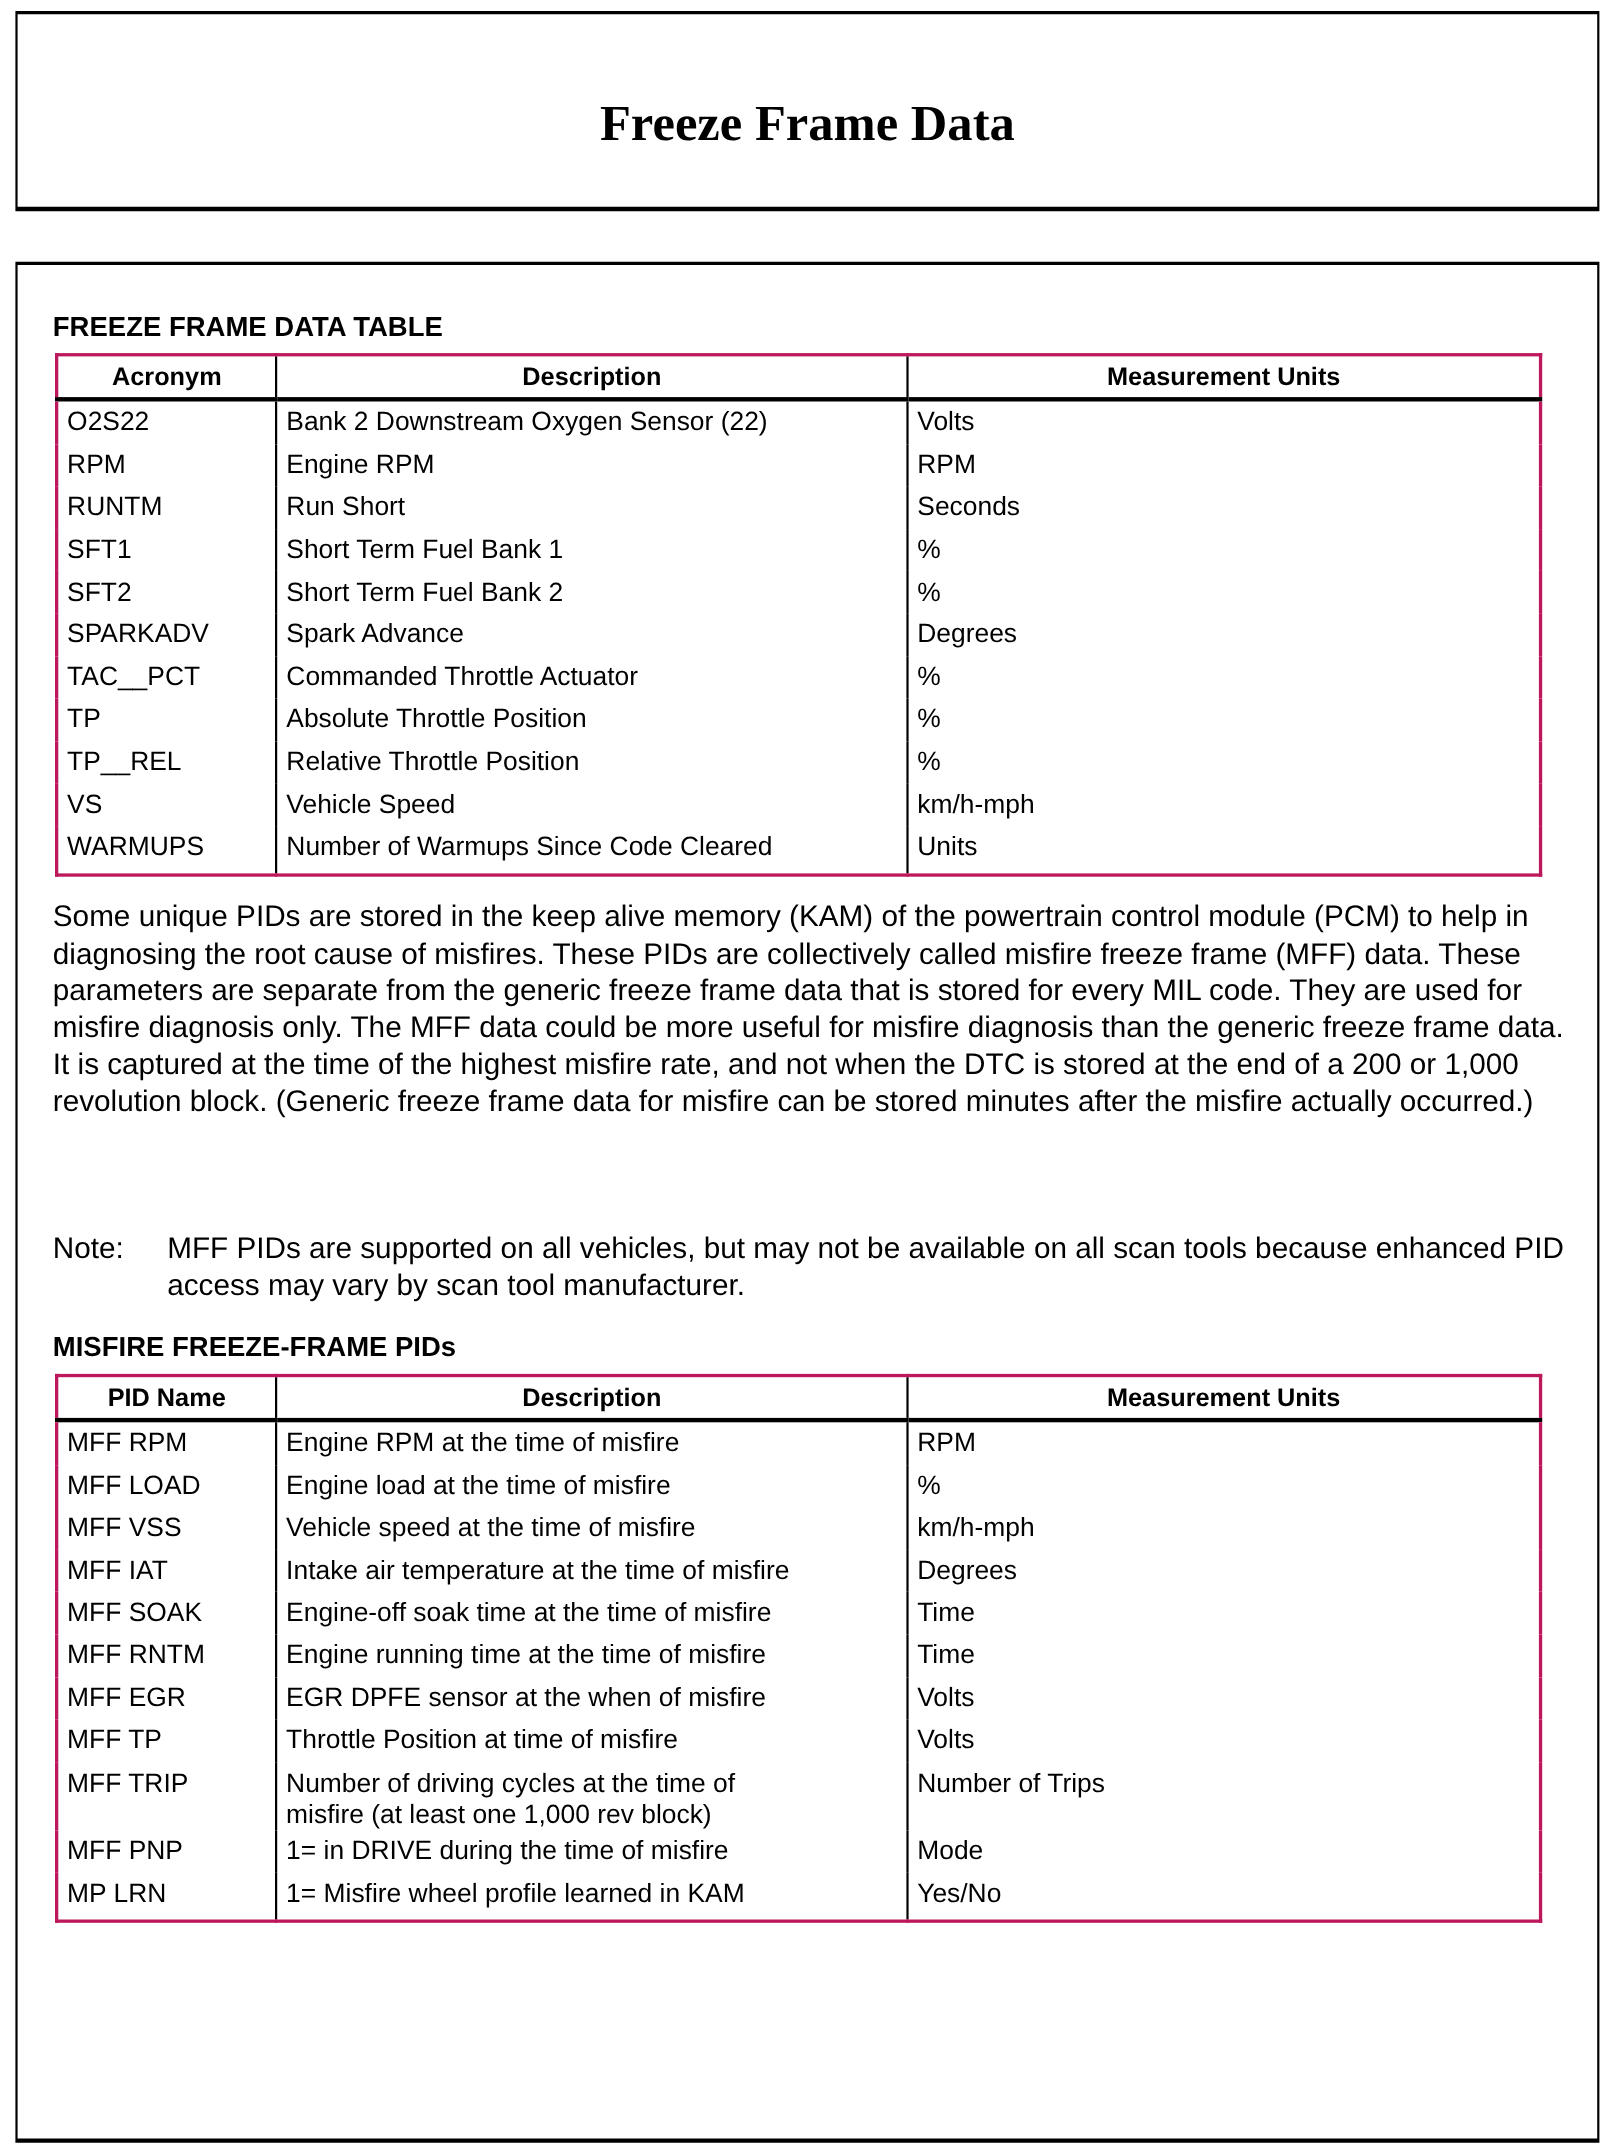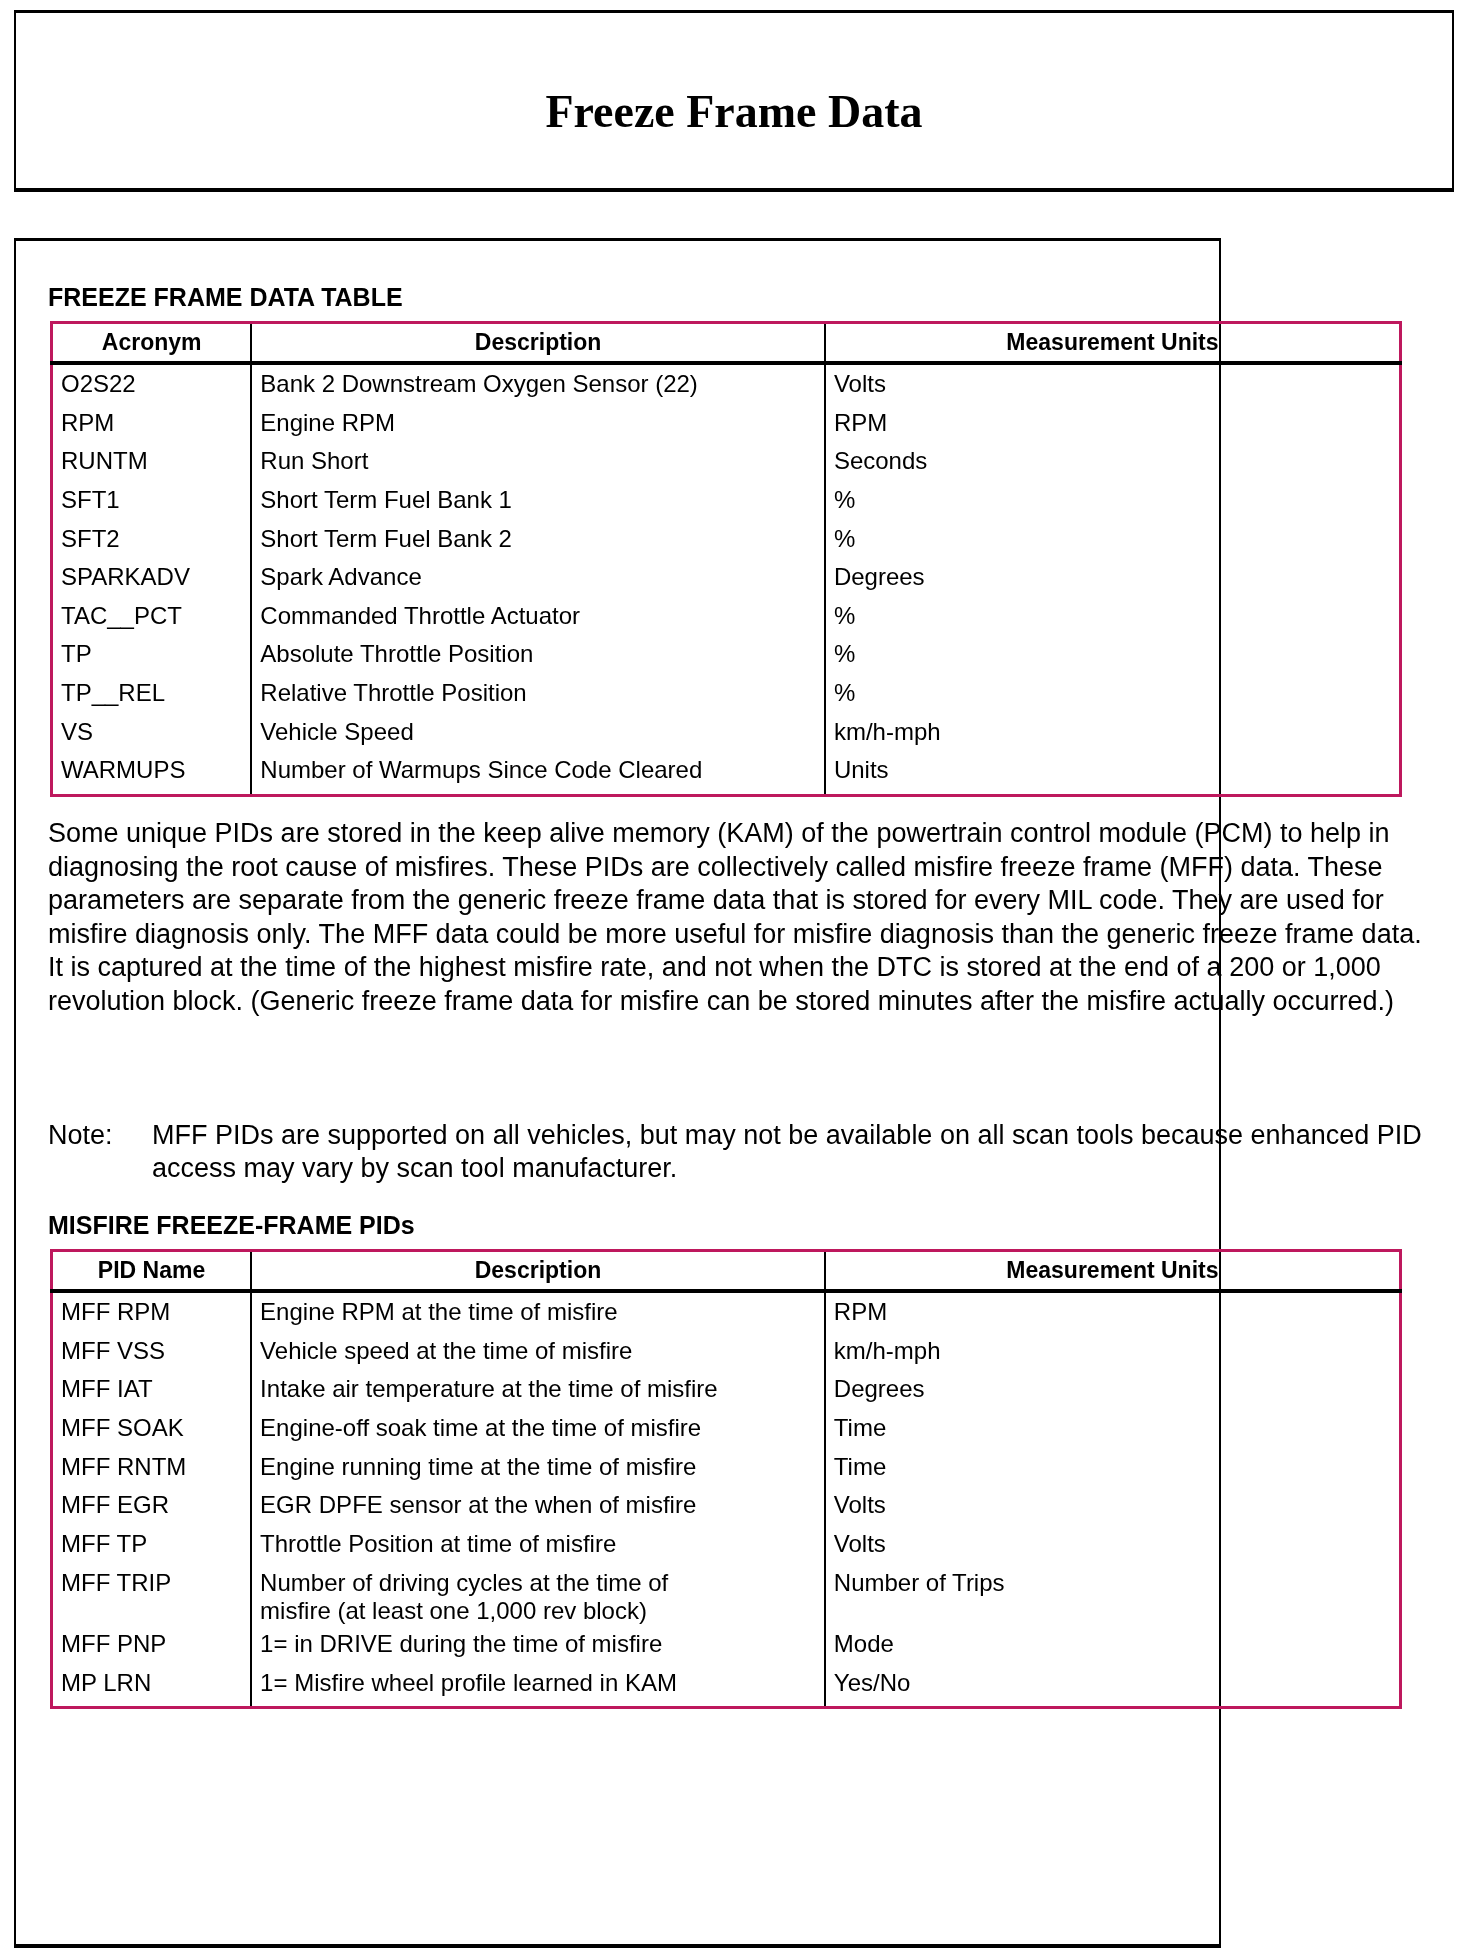--- a/index.html
+++ b/index.html
@@ -11,21 +11,21 @@
       position: absolute; left: 14px; top: 10px; width: 1440px; height: 182px;
       border: 2px solid #000; border-top-width: 3px; border-bottom-width: 4px;
       box-sizing: border-box;
     }
     .title-box h1 {
       position: absolute; left: 0; right: 0; top: 72px; margin: 0;
       text-align: center; font-family: "Liberation Serif", serif;
       font-weight: bold; font-size: 46px; letter-spacing: 0px;
     }
     .content-box {
-      position: absolute; left: 14px; top: 238px; width: 1207px; height: 1710px;
+      position: absolute; left: 14px; top: 238px; width: 1440px; height: 1710px;
       border: 2px solid #000; border-top-width: 3px; border-bottom-width: 4px;
       box-sizing: border-box;
     }
     .section-head {
       position: absolute; left: 32px; margin: 0;
       font-weight: bold; font-size: 25px; letter-spacing: 0px;
     }
     table.dt {
       position: absolute; left: 34px; width: 1352px;
       border-collapse: collapse; border: 3px solid #be185d;
@@ -162,20 +162,25 @@
         <th>Measurement Units</th>
       </tr>
     </thead>
     <tbody>
       <tr>
         <td>MFF RPM</td>
         <td>Engine RPM at the time of misfire</td>
         <td>RPM</td>
       </tr>
       <tr>
+        <td>MFF LOAD</td>
+        <td>Engine load at the time of misfire</td>
+        <td>%</td>
+      </tr>
+      <tr>
         <td>MFF VSS</td>
         <td>Vehicle speed at the time of misfire</td>
         <td>km/h-mph</td>
       </tr>
       <tr>
         <td>MFF IAT</td>
         <td>Intake air temperature at the time of misfire</td>
         <td>Degrees</td>
       </tr>
       <tr>

